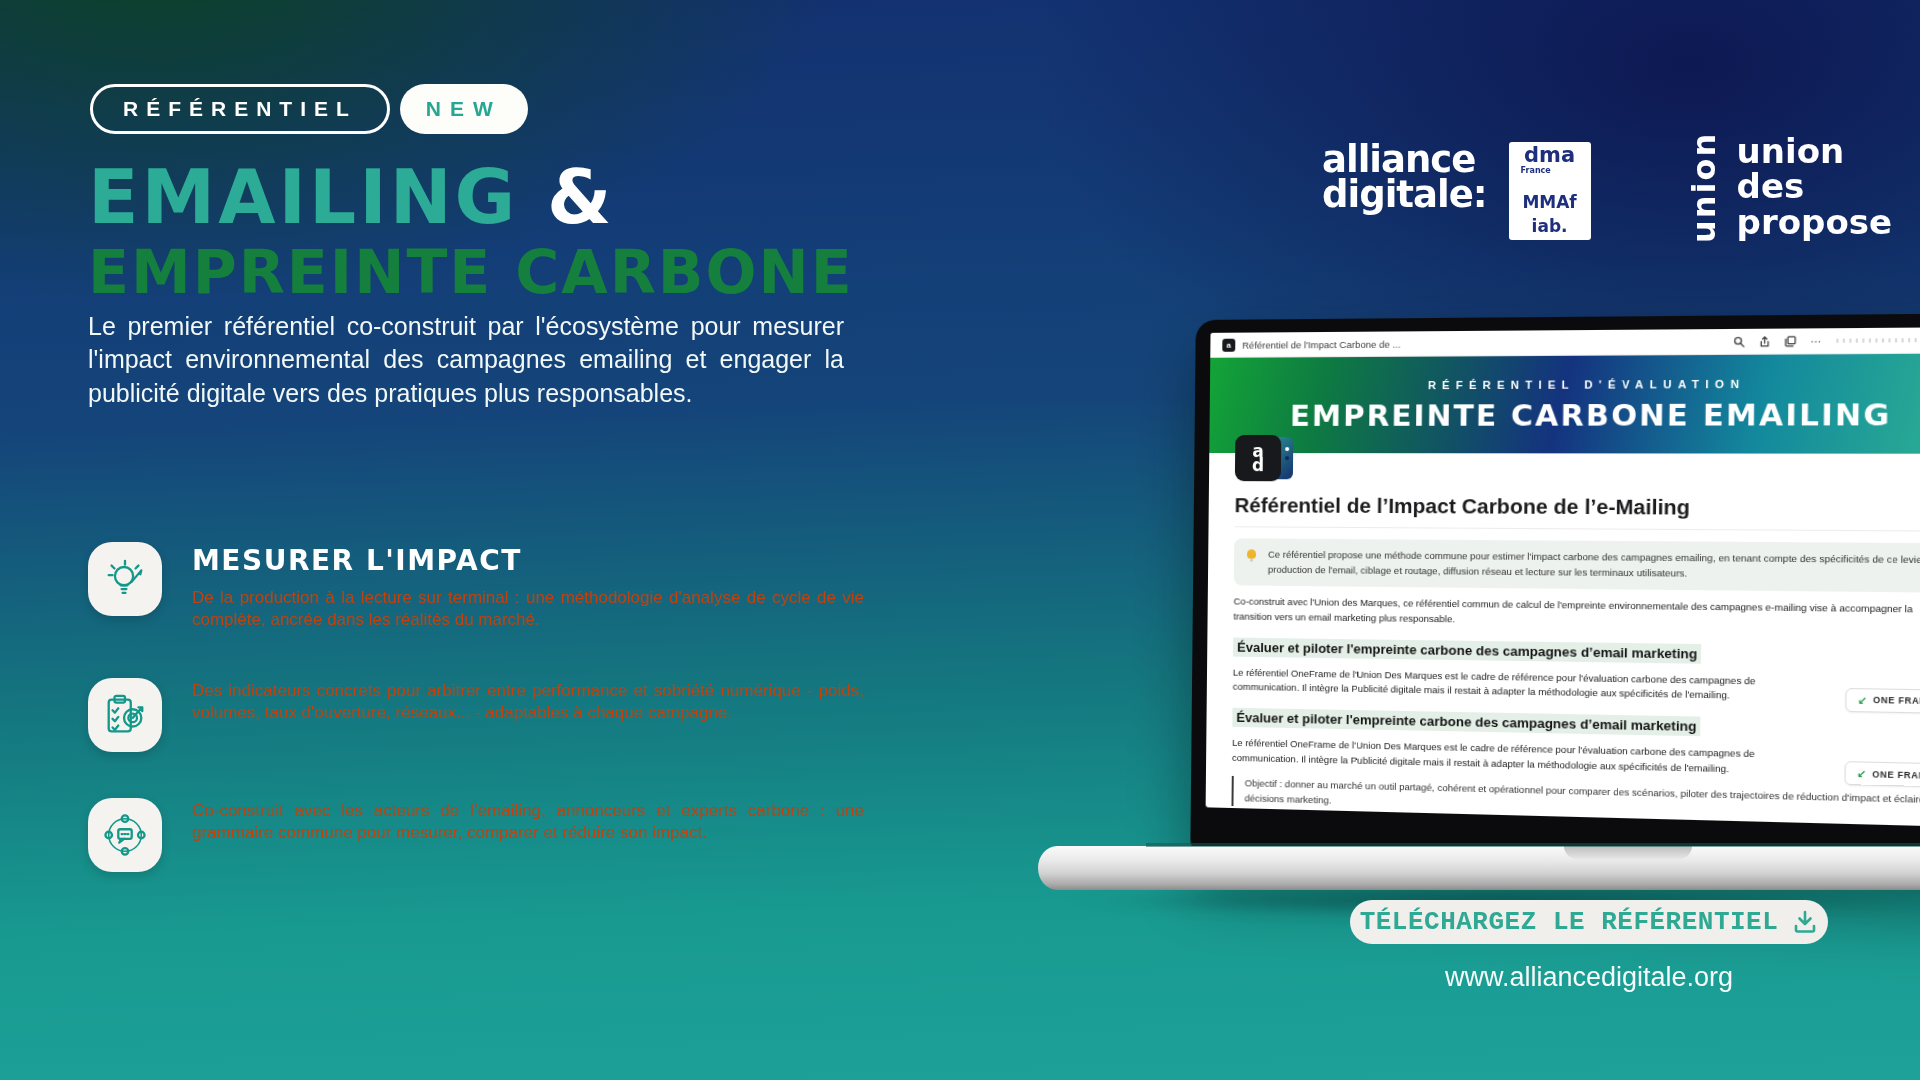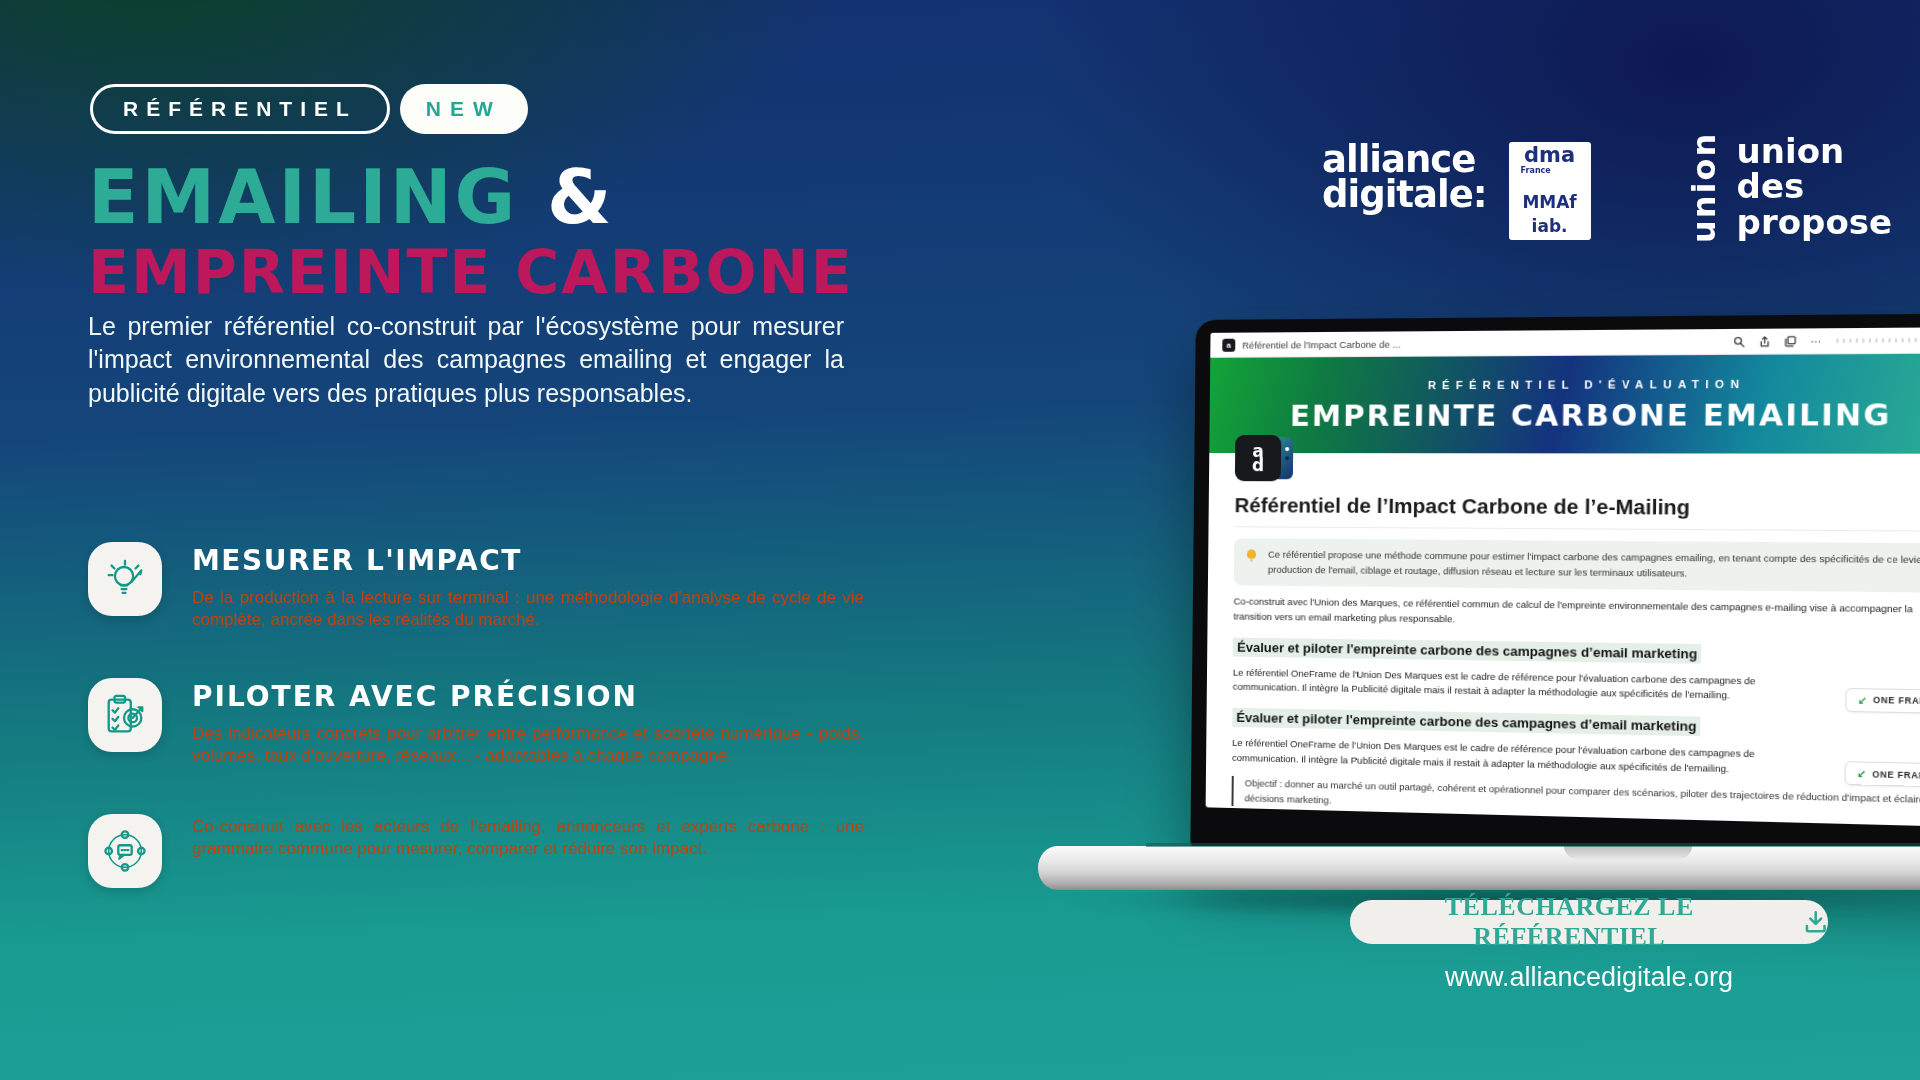--- a/index.html
+++ b/index.html
@@ -21,21 +21,21 @@
     font-weight:bold; font-size:21px; letter-spacing:8px; color:#fff;
   }
   .badge-new {
     background:#fdfdfa; border-radius:28px; padding:13px 26px;
     font-weight:bold; font-size:21px; letter-spacing:9px; color:#27a693;
   }
 
   .main-title { position:absolute; left:88px; top:160px; font-family:"DejaVu Sans", sans-serif; }
   .main-title .l1 { font-size:74px; font-weight:800; letter-spacing:3px; line-height:1.0; }
   .main-title .l1 .accent { color:#2cab97; }
-  .main-title .l2 { font-size:60px; font-weight:800; letter-spacing:2px; line-height:1.0; margin-top:8px; color:#be185d; }
+  .main-title .l2 { font-size:60px; font-weight:800; letter-spacing:2px; line-height:1.0; margin-top:8px; color:#15803d; }
 
   .intro {
     position:absolute; left:88px; top:310px; width:756px;
     font-size:25px; line-height:1.33; text-align:justify; color:#f1f8f6;
   }
 
   .features { position:absolute; left:88px; top:542px; width:780px; }
   .feature { display:flex; gap:30px; margin-bottom:46px; }
   .feature-icon-tile {
     flex:0 0 74px; width:74px; height:74px; border-radius:24px;
@@ -148,21 +148,21 @@
     position:absolute; left:1060px; top:886px; width:880px; height:30px;
     background:radial-gradient(ellipse at center, rgba(0,35,35,.5) 0%, rgba(0,35,35,0) 70%);
     filter:blur(6px);
   }
 
   
   .cta-button {
     position:absolute; left:1350px; top:900px; height:44px; width:478px;
     background:#f0efeb; border:none; border-radius:26px; cursor:pointer;
     display:flex; align-items:center; justify-content:center; gap:14px;
-    font-family:Liberation Serif, serif; font-weight:800; font-size:26px; letter-spacing:.5px; color:#2fa894;
+    font-family:Liberation Mono, monospace; font-weight:800; font-size:26px; letter-spacing:.5px; color:#2fa894;
   }
   .cta-button svg { width:26px; height:26px; stroke:#2fa894; fill:none; stroke-width:2.6; stroke-linecap:round; stroke-linejoin:round; }
   .cta-url { position:absolute; left:1350px; top:962px; width:478px; text-align:center; font-size:27px; color:#f4fbf9; }
 </style>
 </head>
 <body>
 
 <div class="badge-row">
   <div class="badge-outline">RÉFÉRENTIEL</div>
   <div class="badge-new">NEW</div>
@@ -197,21 +197,20 @@
       <svg viewBox="0 0 48 48">
         <rect x="7" y="8" width="23" height="33" rx="3"></rect>
         <rect x="13" y="4" width="11" height="7" rx="2"></rect>
         <path d="M11 19 l2.5 2.5 L17 17 M11 28 l2.5 2.5 L17 26 M11 37 l2.5 2.5 L17 35"></path>
         <circle cx="32" cy="27" r="9"></circle>
         <circle cx="32" cy="27" r="4.5"></circle>
         <path d="M32 27 L42 16 M42 16 h-4 M42 16 v4"></path>
       </svg>
     </div>
     <div class="feature-body">
-      <div class="feature-title">PILOTER AVEC PRÉCISION</div>
       <div class="feature-desc">Des indicateurs concrets pour arbitrer entre performance et sobriété numérique - poids, volumes, taux d'ouverture, réseaux... - adaptables à chaque campagne.</div>
     </div>
   </div>
 
   <div class="feature">
     <div class="feature-icon-tile">
       <svg viewBox="0 0 48 48">
         <circle cx="24" cy="24" r="17" stroke-width="1.6"></circle>
         <circle cx="24" cy="7" r="3.4"></circle>
         <circle cx="7" cy="24" r="3.4"></circle>

